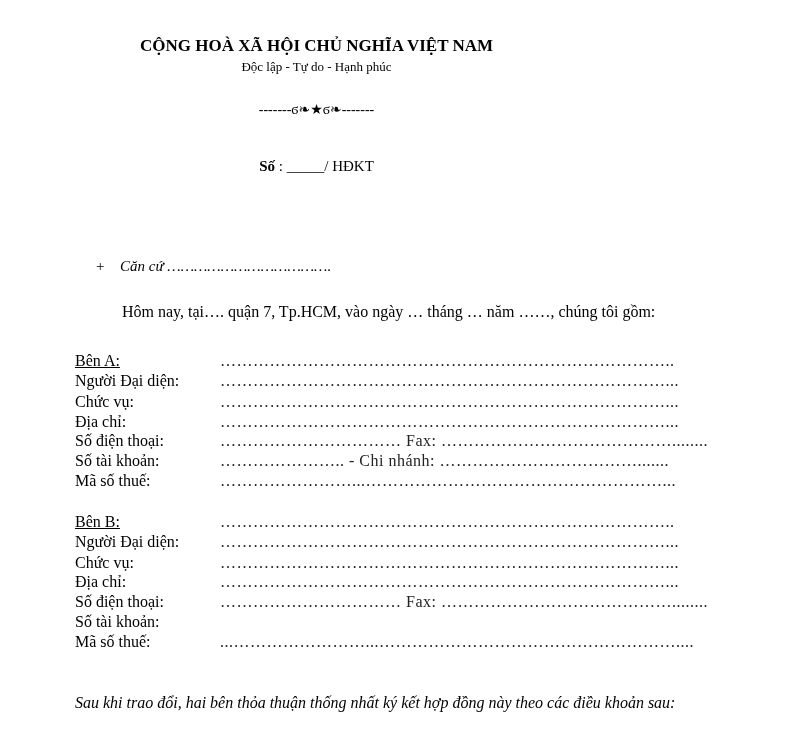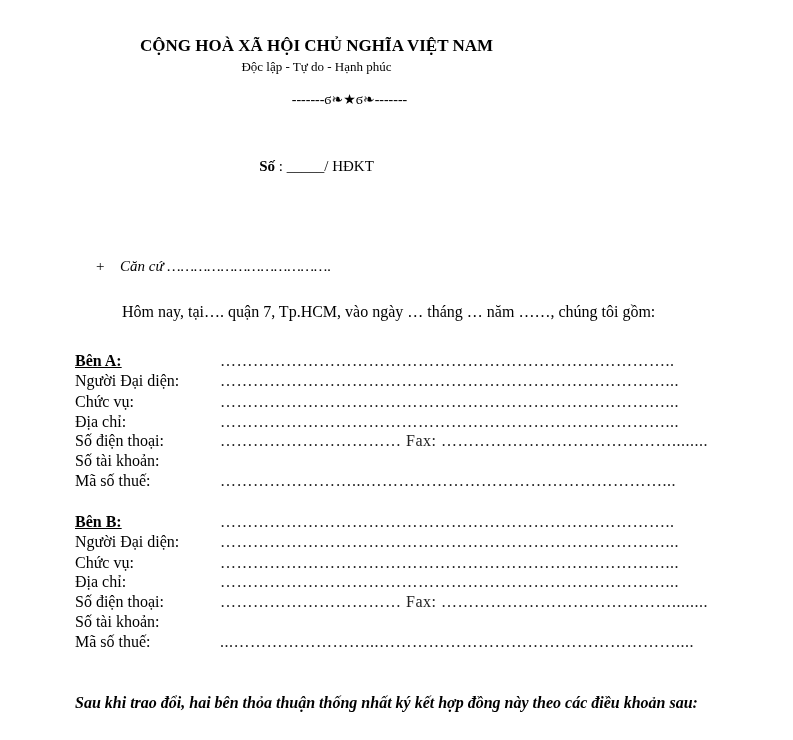--- a/index.html
+++ b/index.html
@@ -5,33 +5,33 @@
   html, body { margin: 0; padding: 0; background: #ffffff; }
   body {
     width: 793px; height: 740px; overflow: hidden; position: relative;
     font-family: "Liberation Serif", "DejaVu Serif", serif;
     color: #000000;
   }
   .abs { position: absolute; white-space: nowrap; }
   .center { left: 0; width: 633px; text-align: center; }
   .nation { top: 36px; font-size: 17px; font-weight: bold; }
   .motto { top: 59px; font-size: 13px; }
-  .ornament { top: 91px; font-size: 14px; margin-left: 33px; }
+  .ornament { top: 101px; font-size: 14px; }
   .docno { top: 118px; font-size: 15px; margin-top: 40px; }
   .docno .b { font-weight: bold; }
   .title { top: 155px; font-size: 27px; font-weight: bold; line-height: 31px; }
   .cancu { top: 258px; left: 96px; font-size: 15px; }
   .cancu .plus { display: inline-block; width: 24px; }
   .cancu .it { font-style: italic; margin-top: 16px; }
   .intro { top: 303px; left: 122px; font-size: 16px; }
   .row { position: absolute; left: 75px; width: 660px; height: 20px; font-size: 16px; line-height: 20px; white-space: nowrap; }
   .row .lbl { position: absolute; left: 0; }
   .row .val { position: absolute; left: 145px; color: #222; letter-spacing: 0.5px; }
-  .row .lbl.party { font-weight: bold; text-decoration: underline; }
-  .closing { top: 692px; left: 75px; width: 645px; font-size: 16px; font-style: italic; line-height: 21px; white-space: normal; text-align: justify; text-align-last: left; font-weight: bold; }
+  .row .lbl.party { font-weight: normal; text-decoration: underline; }
+  .closing { top: 692px; left: 75px; width: 645px; font-size: 16px; font-style: italic; line-height: 21px; white-space: normal; text-align: justify; text-align-last: left; }
 </style>
 </head>
 <body>
 
 <div class="abs center nation">CỘNG HOÀ XÃ HỘI CHỦ NGHĨA VIỆT NAM</div>
 <div class="abs center motto">Độc lập - Tự do - Hạnh phúc</div>
 <div class="abs center ornament">-------ϭ❧★ϭ❧-------</div>
 <div class="abs center docno"><span class="b">Số</span><span> : _____/ HĐKT</span></div>
 
 <div class="abs center title">
@@ -56,20 +56,21 @@
 <div class="row" style="top:412px">
     <span class="lbl">Địa chỉ:</span>
     <span class="val">………………………………………………………………………...</span>
   </div>
 <div class="row" style="top:431px">
     <span class="lbl">Số điện thoại:</span>
     <span class="val">…………………………… Fax: ……………………………………........</span>
   </div>
 <div class="row" style="top:451px">
     <span class="lbl">Số tài khoản:</span>
+    <span class="val">………………….. - Chi nhánh: ……………………………….......</span>
   </div>
 <div class="row" style="top:471px">
     <span class="lbl">Mã số thuế:</span>
     <span class="val">……………………...………………………………………………...</span>
   </div>
 
 <div class="row" style="top:512px">
     <span class="lbl party">Bên B:</span>
     <span class="val">………………………………………………………………………..</span>
   </div>

